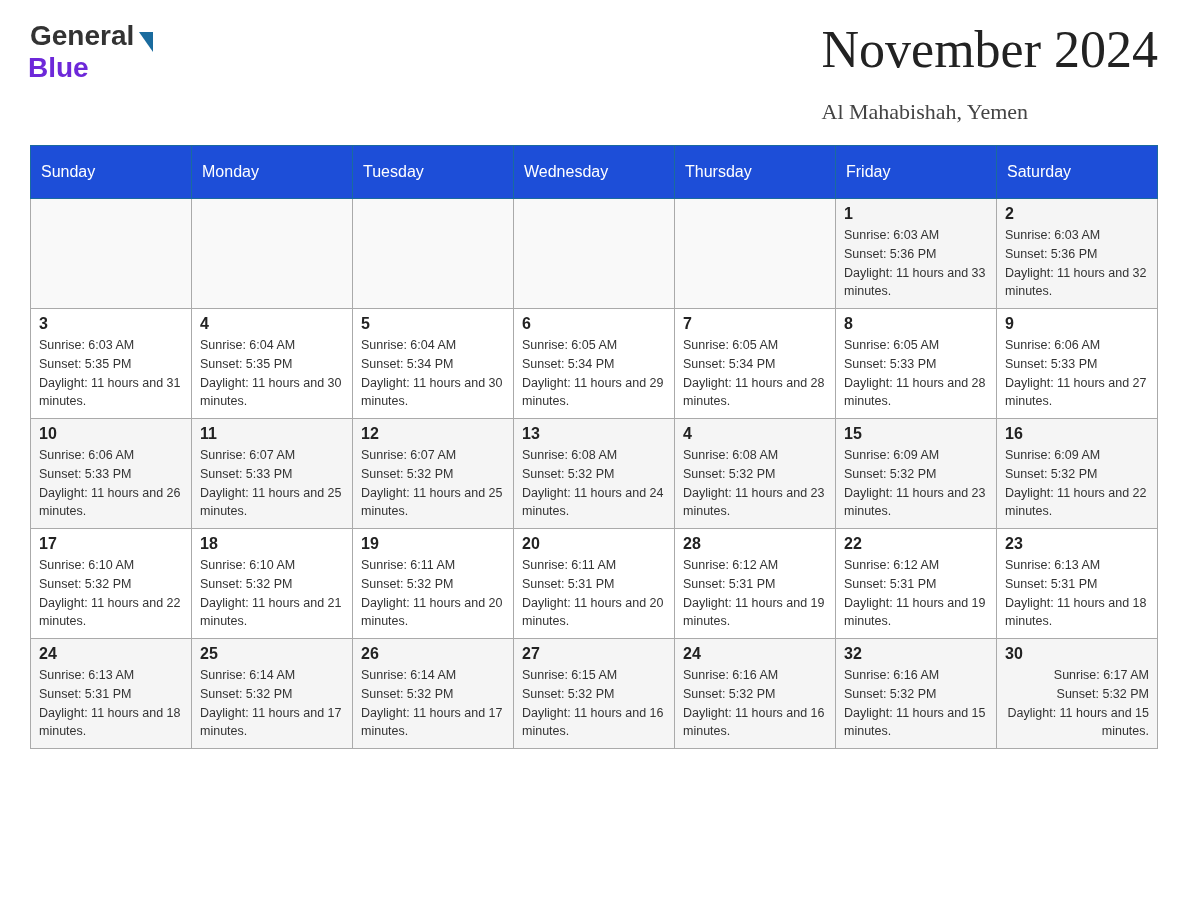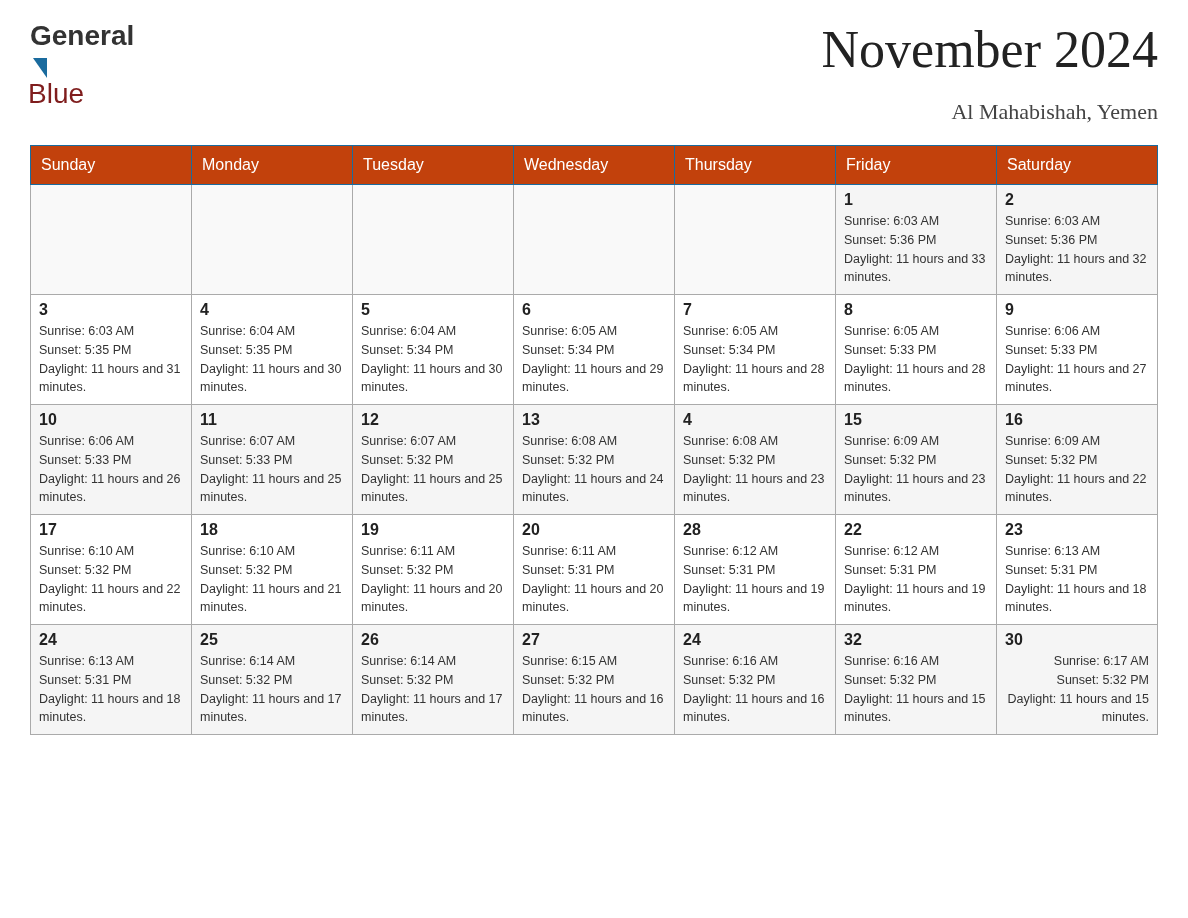--- a/index.html
+++ b/index.html
@@ -37,28 +37,27 @@
       height: 0;
       border-left: 14px solid transparent;
       border-right: 0px solid transparent;
       border-top: 20px solid #1a6b9e;
       margin-left: 3px;
       margin-top: 4px;
     }
 
     .logo-blue {
       font-size: 28px;
-      font-weight: normal;
-      color: #7f1d1d;
+      font-weight: bold;
+      color: #6d28d9;
       font-family: Arial, sans-serif;
       margin-left: -2px;
     }
 
     .header-right {
-      text-align: right;
     }
 
     .month-title {
       font-size: 52px;
       font-weight: normal;
       color: #222;
       font-family: Georgia, serif;
     }
 
     .location {
@@ -68,26 +67,26 @@
       margin-top: 20px;
     }
 
     .calendar {
       width: 100%;
       border-collapse: collapse;
       table-layout: fixed;
     }
 
     .calendar th {
-      background-color: #c2410c;
+      background-color: #1d4ed8;
       color: white;
       font-size: 16px;
       font-weight: normal;
       font-family: Arial, sans-serif;
-      padding: 10px 10px;
+      padding: 17px 10px;
       border: 1px solid #1a6b9e;
       text-align: left;
     }
 
     .calendar td {
       border: 1px solid #aaa;
       vertical-align: top;
       padding: 6px 8px;
       height: 110px;
       font-size: 13px;
@@ -117,23 +116,22 @@
       line-height: 1.5;
       color: #333;
     }
 
     .empty-cell {
       background: #f9f9f9 !important;
     }
 
     .logo-row {
       display: flex;
-      align-items: flex-start;
+      align-items: flex-end;
       gap: 2px;
-      flex-direction: column;
     }
   </style>
 </head>
 <body>
 
 <div class="header">
   <div class="logo">
     <div class="logo-row">
       <span class="logo-general">General</span>
       <div class="logo-arrow"></div>

